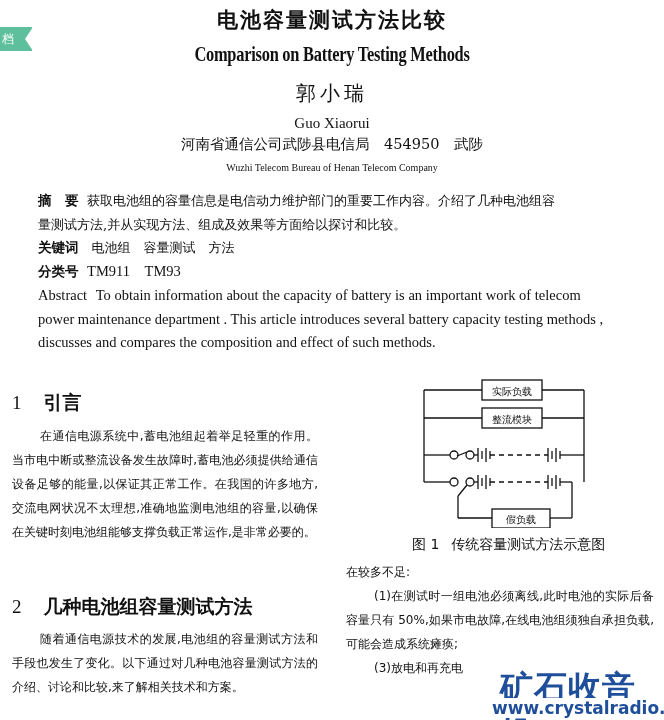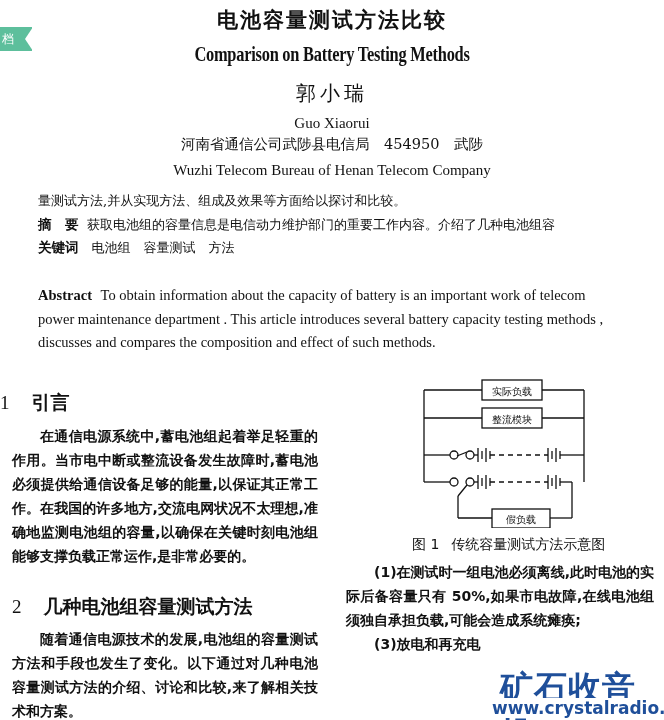--- a/index.html
+++ b/index.html
@@ -18,29 +18,29 @@
     border-top:12px solid transparent; border-bottom:12px solid transparent;
     border-right:8px solid #fff;
   }
   .abs { position:absolute; white-space:nowrap; }
   .center { left:0; width:664px; text-align:center; }
   .title-cn { top:6px; font-family:Liberation Serif, serif; font-weight:bold; font-size:21px; letter-spacing:2px; }
   .title-en { top:43px; font-family:"Liberation Serif", serif; font-weight:bold; font-size:20px; transform:scaleX(0.82); letter-spacing:-0.3px; }
   .author-cn { top:80px; font-family:"DejaVu Serif", serif; font-size:20px; letter-spacing:4px; }
   .author-en { top:115px; font-family:"Liberation Serif", serif; font-size:15px; }
   .affil-cn { top:135px; font-family:"DejaVu Serif", serif; font-size:14.5px; }
-  .affil-en { top:162px; font-family:"Liberation Serif", serif; font-size:15px; }
+  .affil-en { top:162px; font-family:"Liberation Serif", serif; font-size:10px; }
   .para { position:absolute; font-size:13.5px; line-height:23.5px; }
   .lbl { font-family:"DejaVu Sans", sans-serif; font-weight:bold; }
-  .lbl-en { font-family:"Liberation Serif", serif; font-weight:bold; }
+  .lbl-en { font-family:"Liberation Serif", serif; font-weight:normal; }
   .cn { font-family:"DejaVu Serif", serif; font-size:13px; }
   .en { font-family:"Liberation Serif", serif; font-size:14.5px; }
   .sec-h { position:absolute; font-family:"DejaVu Sans", sans-serif; font-weight:bold; font-size:19px; }
   .sec-h .num { font-family:"Liberation Serif", serif; font-weight:normal; margin-right:22px; }
-  .body-text { position:absolute; font-family:"DejaVu Sans", sans-serif; font-size:14px; line-height:24px;font-weight:bold; }
+  .body-text { position:absolute; font-family:"DejaVu Sans", sans-serif; font-size:12px; line-height:24px; }
   .body-text p { margin:0; text-indent:28px; text-align:justify; }
   .diagram { position:absolute; left:412px; top:378px; width:180px; height:150px; }
   .fig-cap { position:absolute; left:412px; top:536px; font-family:"DejaVu Sans", sans-serif; font-weight:normal; font-size:14px; }
   .fig-cap .num { margin-right:12px; }
   .watermark-cn { position:absolute; left:500px; top:666px; font-family:"DejaVu Sans", sans-serif; font-weight:bold; font-size:33px; color:#1f4f9a; letter-spacing:1px; }
   .watermark-url { position:absolute; left:492px; top:698px; font-family:"DejaVu Sans", sans-serif; font-weight:bold; font-size:17px; color:#1f4f9a; background:#fff; }
 </style>
 </head>
 <body>
 
@@ -49,32 +49,33 @@
 </div>
 
 <div class="abs center title-cn">电池容量测试方法比较</div>
 <div class="abs center title-en">Comparison on Battery Testing Methods</div>
 <div class="abs center author-cn">郭小瑞</div>
 <div class="abs center author-en">Guo Xiaorui</div>
 <div class="abs center affil-cn">河南省通信公司武陟县电信局　454950　武陟</div>
 <div class="abs center affil-en">Wuzhi Telecom Bureau of Henan Telecom Company</div>
 
 <div class="para" style="left:38px; top:189px; width:600px;">
+  <div><span class="lbl">摘　要</span>&nbsp;&nbsp;<span class="cn">获取电池组的容量信息是电信动力维护部门的重要工作内容。介绍了几种电池组容</span></div>
   <div><span class="cn">量测试方法,并从实现方法、组成及效果等方面给以探讨和比较。</span></div>
-  <div><span class="lbl">摘　要</span>&nbsp;&nbsp;<span class="cn">获取电池组的容量信息是电信动力维护部门的重要工作内容。介绍了几种电池组容</span></div>
   <div><span class="lbl">关键词</span>&nbsp;&nbsp;&nbsp;<span class="cn">电池组　容量测试　方法</span></div>
+  <div><span class="lbl">分类号</span>&nbsp;&nbsp;<span class="en">TM911　TM93</span></div>
 </div>
 
 <div class="para" style="left:38px; top:284px; width:600px;">
   <div><span class="lbl-en en">Abstract</span>&nbsp;&nbsp;<span class="en">To obtain information about the capacity of battery is an important work of telecom</span></div>
   <div><span class="en">power maintenance department . This article introduces several battery capacity testing methods ,</span></div>
   <div><span class="en">discusses and compares the composition and effect of such methods.</span></div>
 </div>
 
-<div class="sec-h" style="left:0; top:390px;">
+<div class="sec-h" style="left:12px; top:390px;">
   <span class="num">1</span><span>引言</span>
 </div>
 <div class="body-text" style="left:12px; top:424px; width:306px;">
   <p>在通信电源系统中,蓄电池组起着举足轻重的作用。当市电中断或整流设备发生故障时,蓄电池必须提供给通信设备足够的能量,以保证其正常工作。在我国的许多地方,交流电网状况不太理想,准确地监测电池组的容量,以确保在关键时刻电池组能够支撑负载正常运作,是非常必要的。</p>
 </div>
 
 <div class="sec-h" style="left:12px; top:594px;text-align:center;">
   <span class="num">2</span><span>几种电池组容量测试方法</span>
 </div>
 <div class="body-text" style="left:12px; top:627px; width:306px;">
@@ -135,18 +136,19 @@
     <text x="100" y="17" font-size="10" fill="#111" stroke="none" text-anchor="middle" font-family="DejaVu Sans, sans-serif">实际负载</text>
     <text x="100" y="45" font-size="10" fill="#111" stroke="none" text-anchor="middle" font-family="DejaVu Sans, sans-serif">整流模块</text>
     <text x="109" y="145" font-size="10" fill="#111" stroke="none" text-anchor="middle" font-family="DejaVu Sans, sans-serif">假负载</text>
   </svg>
 </div>
 <div class="fig-cap">
   <span class="num">图 1</span><span>传统容量测试方法示意图</span>
 </div>
 
 <div class="body-text" style="left:346px; top:560px; width:308px;">
+  <div>在较多不足:</div>
   <p>(1)在测试时一组电池必须离线,此时电池的实际后备容量只有 50%,如果市电故障,在线电池组须独自承担负载,可能会造成系统瘫痪;</p>
   <p>(3)放电和再充电</p>
 </div>
 
 <div class="watermark-cn">矿石收音机</div>
 <div class="watermark-url">www.crystalradio.cn</div>
 
 </body></html>

